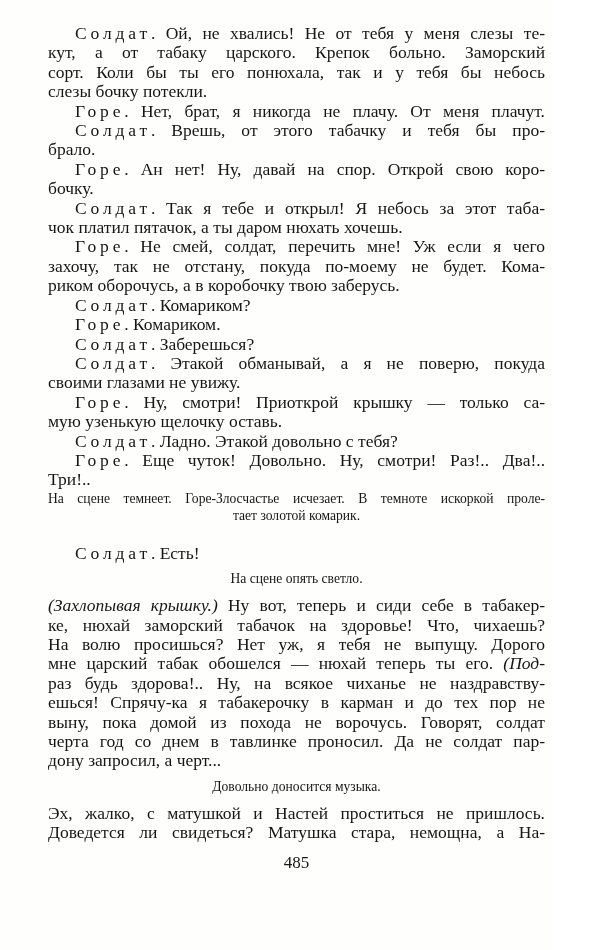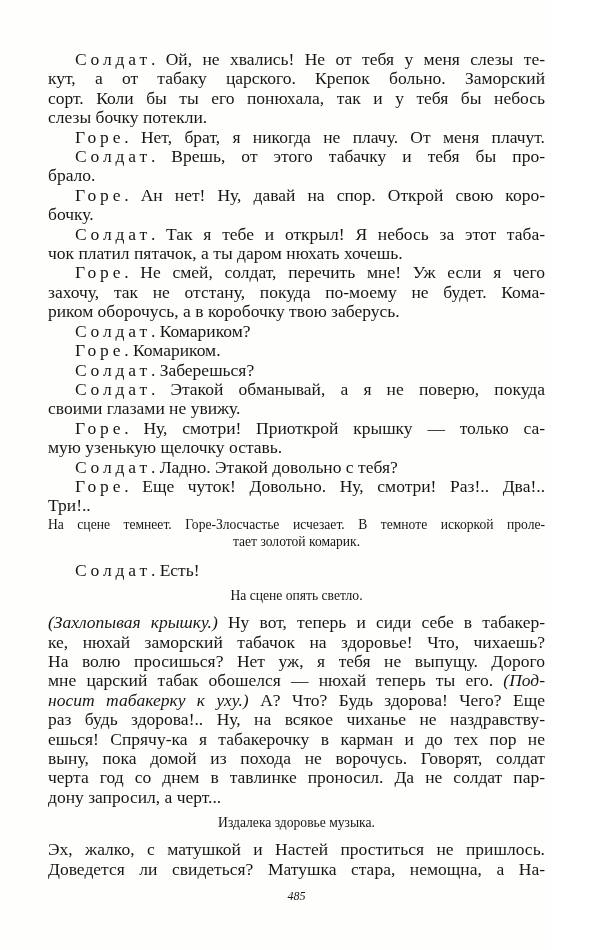--- a/index.html
+++ b/index.html
@@ -9,51 +9,50 @@
     --paper: #fefefd;
     --ink: #161616;
     font-family: "Liberation Serif", serif;
   }
   .page {
     position: relative;
     width: 552px; height: 950px;
     box-sizing: border-box;
     background: var(--paper);
     color: var(--ink);
-    padding: 50px 55px 0 48px;
+    padding: 24px 55px 0 48px;
     overflow: hidden;
   }
   .col { width: 497px; }
 
   .block.body { font-size: 17.5px; line-height: 19.4px; }
   .block.small { font-size: 13.6px; line-height: 17px; }
 
   .line { text-align: justify; text-align-last: left; white-space: normal; }
   .line.j { text-align-last: justify; }
   .line.c { text-align: left; text-align-last: center; }
   .line.ind { text-indent: 27px; }
 
   .sp { letter-spacing: 0.22em; }
   .it { font-style: italic; }
 
   
   [data-name="stage-direction-darkens"] { }
-  [data-name="soldier-exclaim-paragraph"] { margin-top: 11px; }
+  [data-name="soldier-exclaim-paragraph"] { margin-top: 20px; }
   [data-name="stage-direction-light"] { margin-top: 7px; }
   [data-name="monologue-paragraph"] { margin-top: 9px; }
   [data-name="stage-direction-music"] { margin-top: 7px; }
   [data-name="closing-paragraph"] { margin-top: 9px; }
 
   .pagenum {
     margin-top: 10px;
     width: 497px;
     text-align: center;
-    font-size: 12px;
+    font-size: 17px;
     color: var(--ink);
-    font-style: italic;
   }
 </style>
 </head>
 <body style="--paper: #fefefd; --ink: #161616;">
 
 <div class="page" data-name="book-page">
   <div class="col" data-name="text-column">
       <div class="block body" data-name="dialogue-block">
         <div class="line j ind" data-name="text-line"><span class="sp" data-name="character-name">Солдат</span><span class="" data-name="text-segment">. Ой, не хвались! Не от тебя у меня слезы те-</span></div>
         <div class="line j" data-name="text-line"><span class="" data-name="text-segment">кут, а от табаку царского. Крепок больно. Заморский</span></div>
@@ -88,29 +87,28 @@
         <div class="line ind" data-name="text-line"><span class="sp" data-name="character-name">Солдат</span><span class="" data-name="text-segment">. Есть!</span></div>
       </div>
       <div class="block small" data-name="stage-direction-light">
         <div class="line c" data-name="text-line"><span class="" data-name="text-segment">На сцене опять светло.</span></div>
       </div>
       <div class="block body" data-name="monologue-paragraph">
         <div class="line j" data-name="text-line"><span class="it" data-name="inline-stage-note">(Захлопывая крышку.)</span><span class="" data-name="text-segment"> Ну вот, теперь и сиди себе в табакер-</span></div>
         <div class="line j" data-name="text-line"><span class="" data-name="text-segment">ке, нюхай заморский табачок на здоровье! Что, чихаешь?</span></div>
         <div class="line j" data-name="text-line"><span class="" data-name="text-segment">На волю просишься? Нет уж, я тебя не выпущу. Дорого</span></div>
         <div class="line j" data-name="text-line"><span class="" data-name="text-segment">мне царский табак обошелся — нюхай теперь ты его. </span><span class="it" data-name="inline-stage-note">(Под-</span></div>
-        <div class="line j" data-name="text-line"><span class="it" data-name="inline-stage-note">носит табакерку к уху.)</span><span class="" data-name="text-segment"> А? Что? Будь здорова! Чего? Еще</span></div>
         <div class="line j" data-name="text-line"><span class="" data-name="text-segment">раз будь здорова!.. Ну, на всякое чиханье не наздравству-</span></div>
         <div class="line j" data-name="text-line"><span class="" data-name="text-segment">ешься! Спрячу-ка я табакерочку в карман и до тех пор не</span></div>
         <div class="line j" data-name="text-line"><span class="" data-name="text-segment">выну, пока домой из похода не ворочусь. Говорят, солдат</span></div>
         <div class="line j" data-name="text-line"><span class="" data-name="text-segment">черта год со днем в тавлинке проносил. Да не солдат пар-</span></div>
         <div class="line" data-name="text-line"><span class="" data-name="text-segment">дону запросил, а черт...</span></div>
       </div>
       <div class="block small" data-name="stage-direction-music">
-        <div class="line c" data-name="text-line"><span class="" data-name="text-segment">Издалека здоровье музыка.</span></div>
+        <div class="line c" data-name="text-line"><span class="" data-name="text-segment">Довольно доносится музыка.</span></div>
       </div>
       <div class="block body" data-name="closing-paragraph">
         <div class="line j" data-name="text-line"><span class="" data-name="text-segment">Эх, жалко, с матушкой и Настей проститься не пришлось.</span></div>
         <div class="line j" data-name="text-line"><span class="" data-name="text-segment">Доведется ли свидеться? Матушка стара, немощна, а На-</span></div>
       </div>
     </div>
   <div class="pagenum" data-name="page-number">485</div>
 </div>
 
 </body></html>

